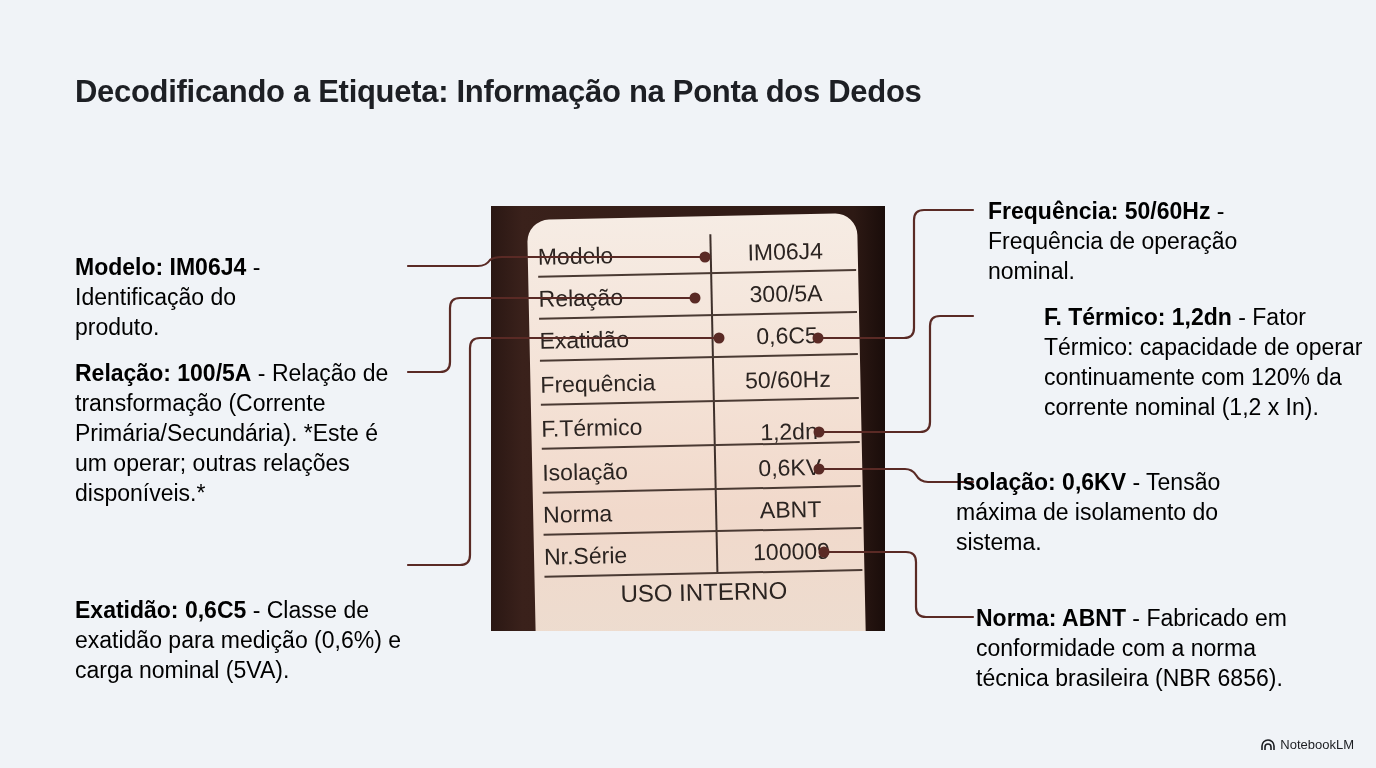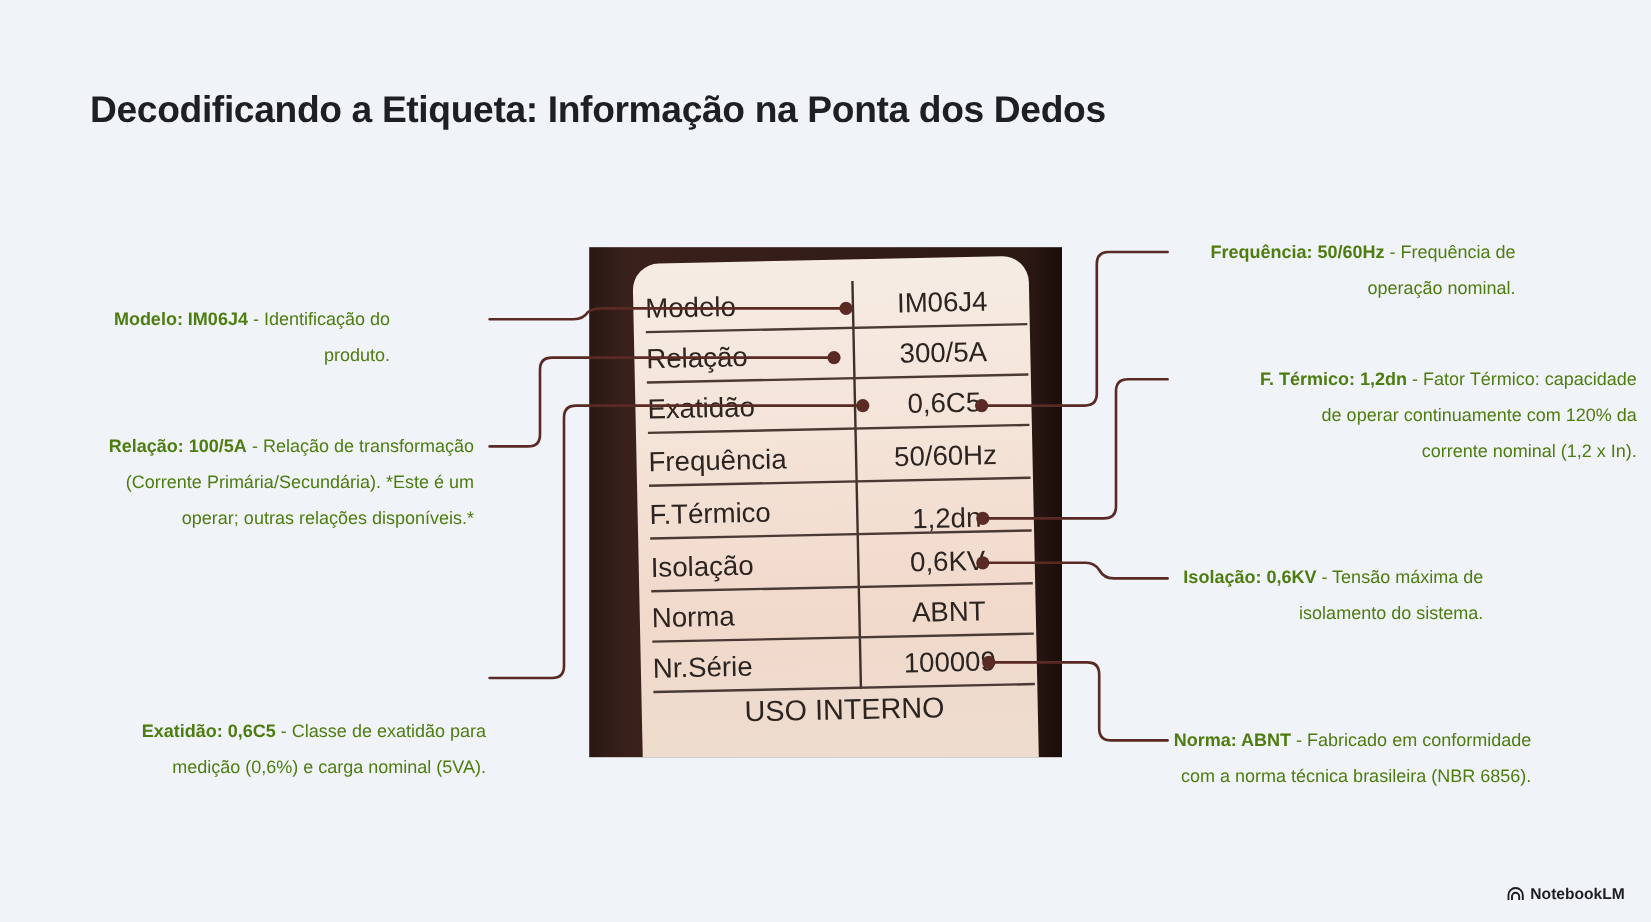--- a/index.html
+++ b/index.html
@@ -9,21 +9,21 @@
     font-family: "Liberation Sans", "DejaVu Sans", sans-serif;
     color: #1b1d21;
     position: relative;
   }
   .title {
     position: absolute; left: 75px; top: 62px; width: 1220px;
     font-size: 31px; font-weight: 700; line-height: 59px; letter-spacing: -0.3px;
     color: #1d1f24;
   }
   .desc {
-    position: absolute; font-size: 15px; line-height: 30px; color: #4d7c0f; text-align: right;
+    position: absolute; font-size: 23px; line-height: 30px; color: #000000;
   }
   .desc b { font-weight: 700; }
   
   .photo {
     position: absolute; left: 491px; top: 206px; width: 394px; height: 425px;
     background: linear-gradient(90deg, #2a1713 0%, #3a211b 8%, #2d1914 92%, #1a0d0a 100%);
     overflow: hidden;
   }
   .sticker {
     position: absolute; left: 36px; top: 14px; width: 330px; height: 420px;
@@ -42,21 +42,21 @@
   .vline {
     position: absolute; left: 182px; top: 18px; width: 2px; height: 340px; background: #3e302b;
   }
   .footer-row {
     position: absolute; left: 10px; top: 362px; width: 318px; text-align: center;
     font-size: 24px; color: #2b2421;
   }
   svg.connectors { position: absolute; left: 0; top: 0; }
   .brand {
     position: absolute; right: 22px; bottom: 16px;
-    font-size: 13px; font-weight: 700; color: #1c1e22;
+    font-size: 13px; font-weight: 400; color: #1c1e22;
     display: flex; align-items: center; gap: 5px;
   }
 </style>
 </head>
 <body>
 
 <h1 class="title">Decodificando a Etiqueta: Informação na Ponta dos Dedos</h1>
 
 <div class="desc" style="left:75px; top:252px; width:250px;">
   <b>Modelo: IM06J4</b><span> - Identificação do produto.</span>
@@ -137,21 +137,21 @@
 
 <div class="desc" style="left:988px; top:196px; width:275px;">
   <b>Frequência: 50/60Hz</b><span> - Frequência de operação nominal.</span>
 </div>
 <div class="desc" style="left:1044px; top:302px; width:320px;">
   <b>F. Térmico: 1,2dn</b><span> - Fator Térmico: capacidade de operar continuamente com 120% da corrente nominal (1,2 x In).</span>
 </div>
 <div class="desc" style="left:956px; top:467px; width:280px;">
   <b>Isolação: 0,6KV</b><span> - Tensão máxima de isolamento do sistema.</span>
 </div>
-<div class="desc" style="left:956px; top:603px; width:320px;">
+<div class="desc" style="left:976px; top:603px; width:320px;">
   <b>Norma: ABNT</b><span> - Fabricado em conformidade com a norma técnica brasileira (NBR 6856).</span>
 </div>
 
 <div class="brand">
   <svg width="14" height="12" viewBox="0 0 14 12">
     <g fill="none" stroke="#1c1e22" stroke-width="1.6">
       <path d="M1 11 L1 7 A6 6 0 0 1 13 7 L13 11"></path>
       <path d="M4 11 L4 8 A3 3 0 0 1 10 8 L10 11"></path>
     </g>
   </svg>

